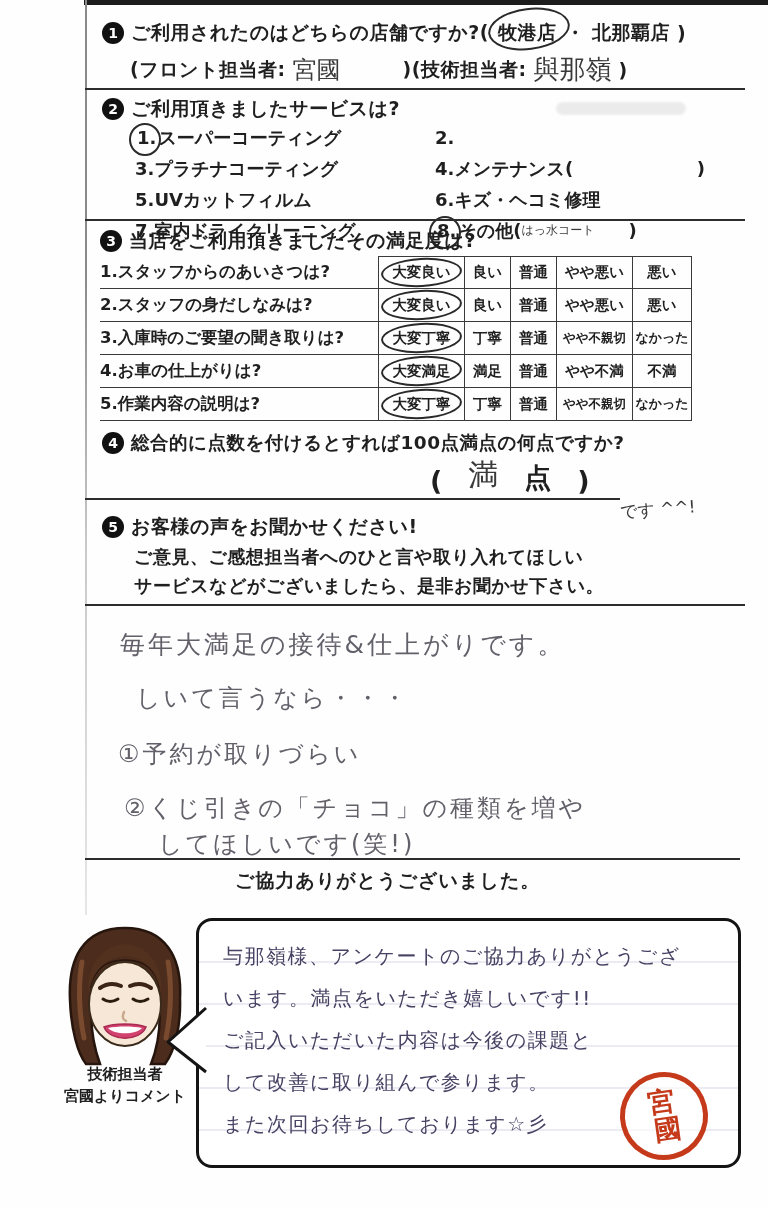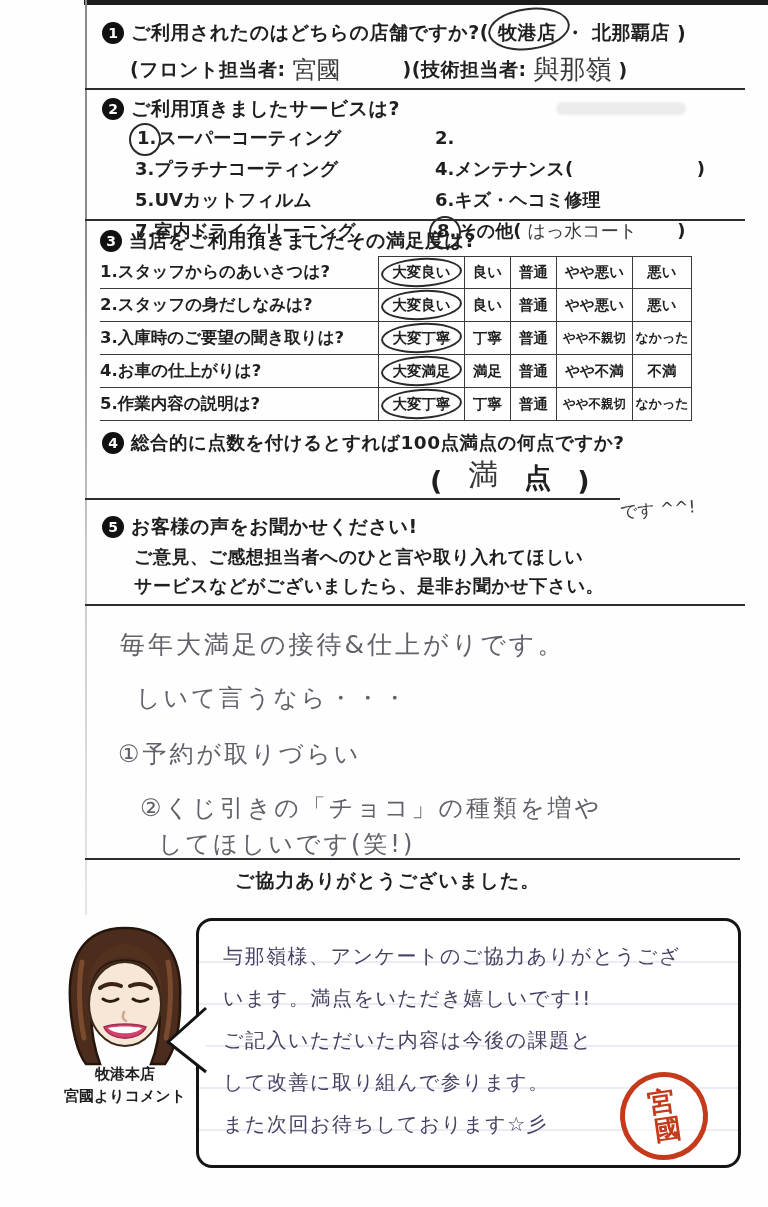--- a/index.html
+++ b/index.html
@@ -23,21 +23,21 @@
   .pen{color:#3a3a3a;font-weight:normal;}
   .pencil{color:#63606a;font-weight:normal;text-align:center;}
 
   .circled{position:relative;display:inline-block;padding:0 2px;}
   .sel-ellipse{position:absolute;border:2px solid #2a2a2a;border-radius:50%;pointer-events:none;}
 
   
   .services{position:absolute;left:135px;top:122px;width:570px;display:grid;
     grid-template-columns:300px 270px;grid-auto-rows:31px;font-size:18px;font-weight:bold;}
   .service{display:flex;align-items:center;white-space:nowrap;}
-  .service .fill-in{font-size:18px;margin:0 6px;}
+  .service .fill-in{font-size:12px;margin:0 0;}
   .spacer{display:inline-block;}
 
   
   .sat-table{position:absolute;left:100px;top:256px;width:592px;display:grid;
     grid-template-columns:278px 86px 46px 46px 76px 60px;}
   .sat-cell{display:flex;align-items:center;height:33px;box-sizing:border-box;border-bottom:1.5px solid #3a3a3a;}
   .sat-label{font-size:16.5px;font-weight:bold;white-space:nowrap;}
   .sat-opt{justify-content:center;font-size:14.5px;font-weight:bold;border-left:1.5px solid #3a3a3a;position:relative;white-space:nowrap;}
   .sat-opt.last{border-right:1.5px solid #3a3a3a;}
   .row0.sat-opt{border-top:1.5px solid #3a3a3a;}
@@ -227,21 +227,21 @@
     <span class="q-title">お客様の声をお聞かせください!</span>
   </div>
   <div class="q5-sub" style="left:134px;top:545px;text-align:center;">ご意見、ご感想担当者へのひと言や取り入れてほしい</div>
   <div class="q5-sub" style="left:134px;top:574px;">サービスなどがございましたら、是非お聞かせ下さい。</div>
 
   <div class="divider" style="left:85px;top:604px;width:660px;"></div>
 
   <div class="comment pencil" style="left:120px;top:628px;font-size:25px;">毎年大満足の接待&amp;仕上がりです。</div>
   <div class="comment pencil" style="left:136px;top:682px;">しいて言うなら・・・</div>
   <div class="comment pencil" style="left:118px;top:738px;">①予約が取りづらい</div>
-  <div class="comment pencil" style="left:140px;top:792px;">②くじ引きの「チョコ」の種類を増や</div>
+  <div class="comment pencil" style="left:124px;top:792px;">②くじ引きの「チョコ」の種類を増や</div>
   <div class="comment pencil" style="left:158px;top:828px;">してほしいです(笑!)</div>
 
   <div class="divider" style="left:85px;top:858px;width:655px;"></div>
 
   <div class="thanks">ご協力ありがとうございました。</div>
 
   <div class="avatar-wrap">
     <svg width="155" height="148" viewBox="0 0 155 148">
 
       <path d="M77,6 C34,6 20,38 22,78 C23,108 30,132 38,142 L52,142 C44,120 42,96 44,76 L111,76 C113,98 111,122 103,142 L117,142 C126,130 133,106 132,76 C134,36 118,6 77,6 Z" fill="#4c2c1c" stroke="#26150d" stroke-width="2.5"></path>
@@ -259,21 +259,21 @@
       <path d="M55,77 Q62,82 70,77" stroke="#2b1c10" stroke-width="3" fill="none" stroke-linecap="round"></path>
       <path d="M85,77 Q92,82 100,77" stroke="#2b1c10" stroke-width="3" fill="none" stroke-linecap="round"></path>
 
       <path d="M76,90 Q73,97 78,99" stroke="#c9a98e" stroke-width="2.5" fill="none" stroke-linecap="round"></path>
 
       <path d="M56,105 C66,101 88,101 98,105 C92,120 62,120 56,105 Z" fill="#d2426e" stroke="#a92b52" stroke-width="1.5"></path>
       <path d="M60,106 C70,104 84,104 94,106 C88,113 66,113 60,106 Z" fill="#ffffff"></path>
     </svg>
   </div>
   <div class="avatar-caption">
-    <div>牧港本店</div>
+    <div>技術担当者</div>
     <div>宮國よりコメント</div>
   </div>
 
   <div class="bubble">
     <div class="bubble-line">与那嶺様、アンケートのご協力ありがとうござ</div>
     <div class="bubble-line">います。満点をいただき嬉しいです!!</div>
     <div class="bubble-line">ご記入いただいた内容は今後の課題と</div>
     <div class="bubble-line">して改善に取り組んで参ります。</div>
     <div class="bubble-line">また次回お待ちしております☆彡</div>
   </div>

